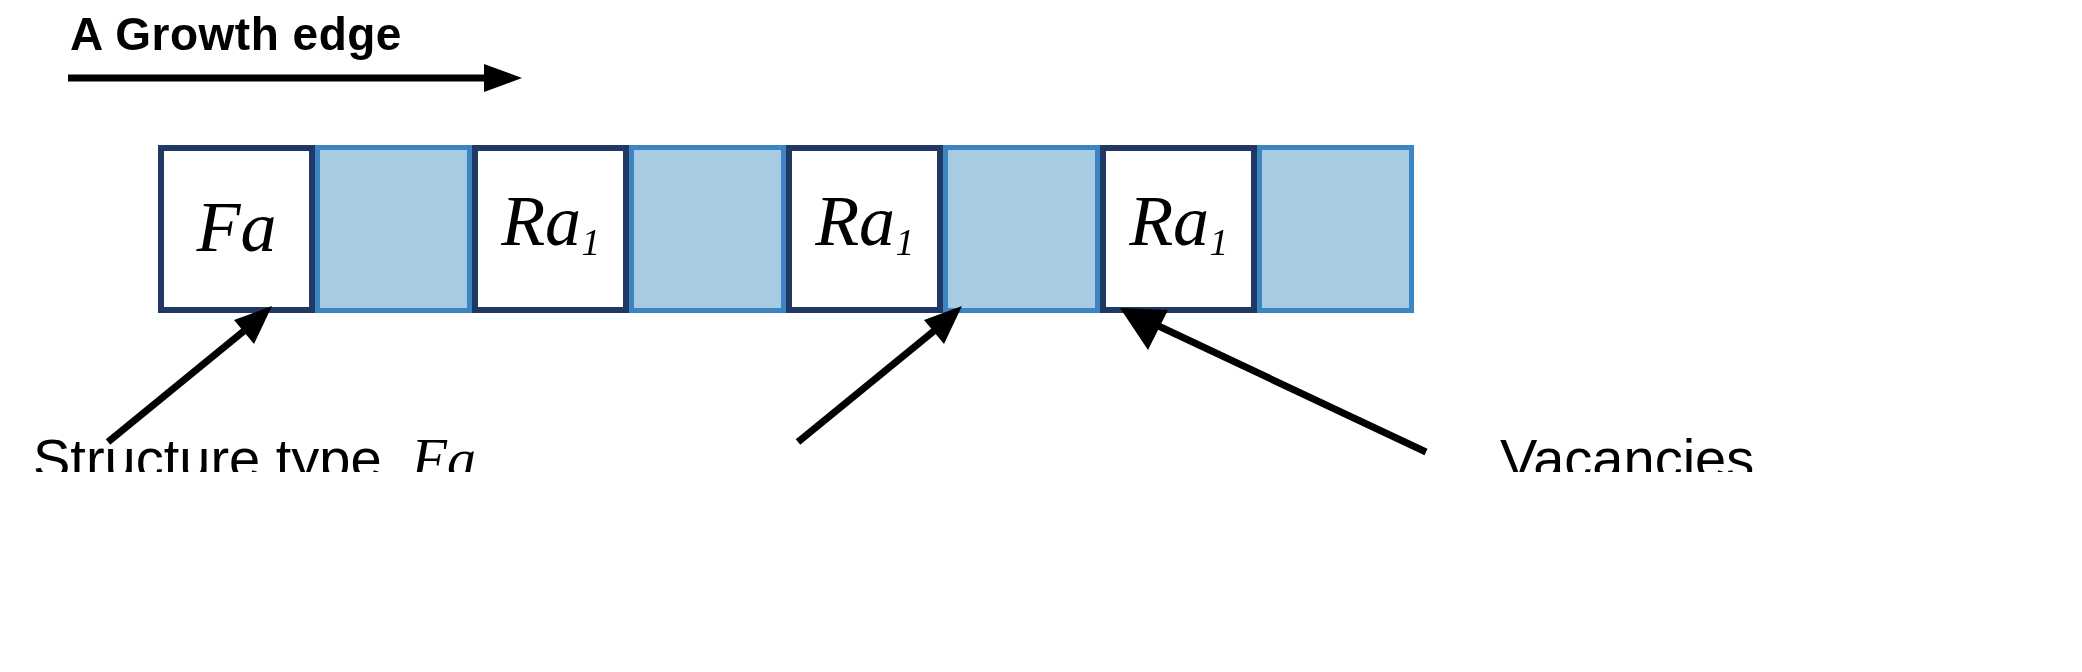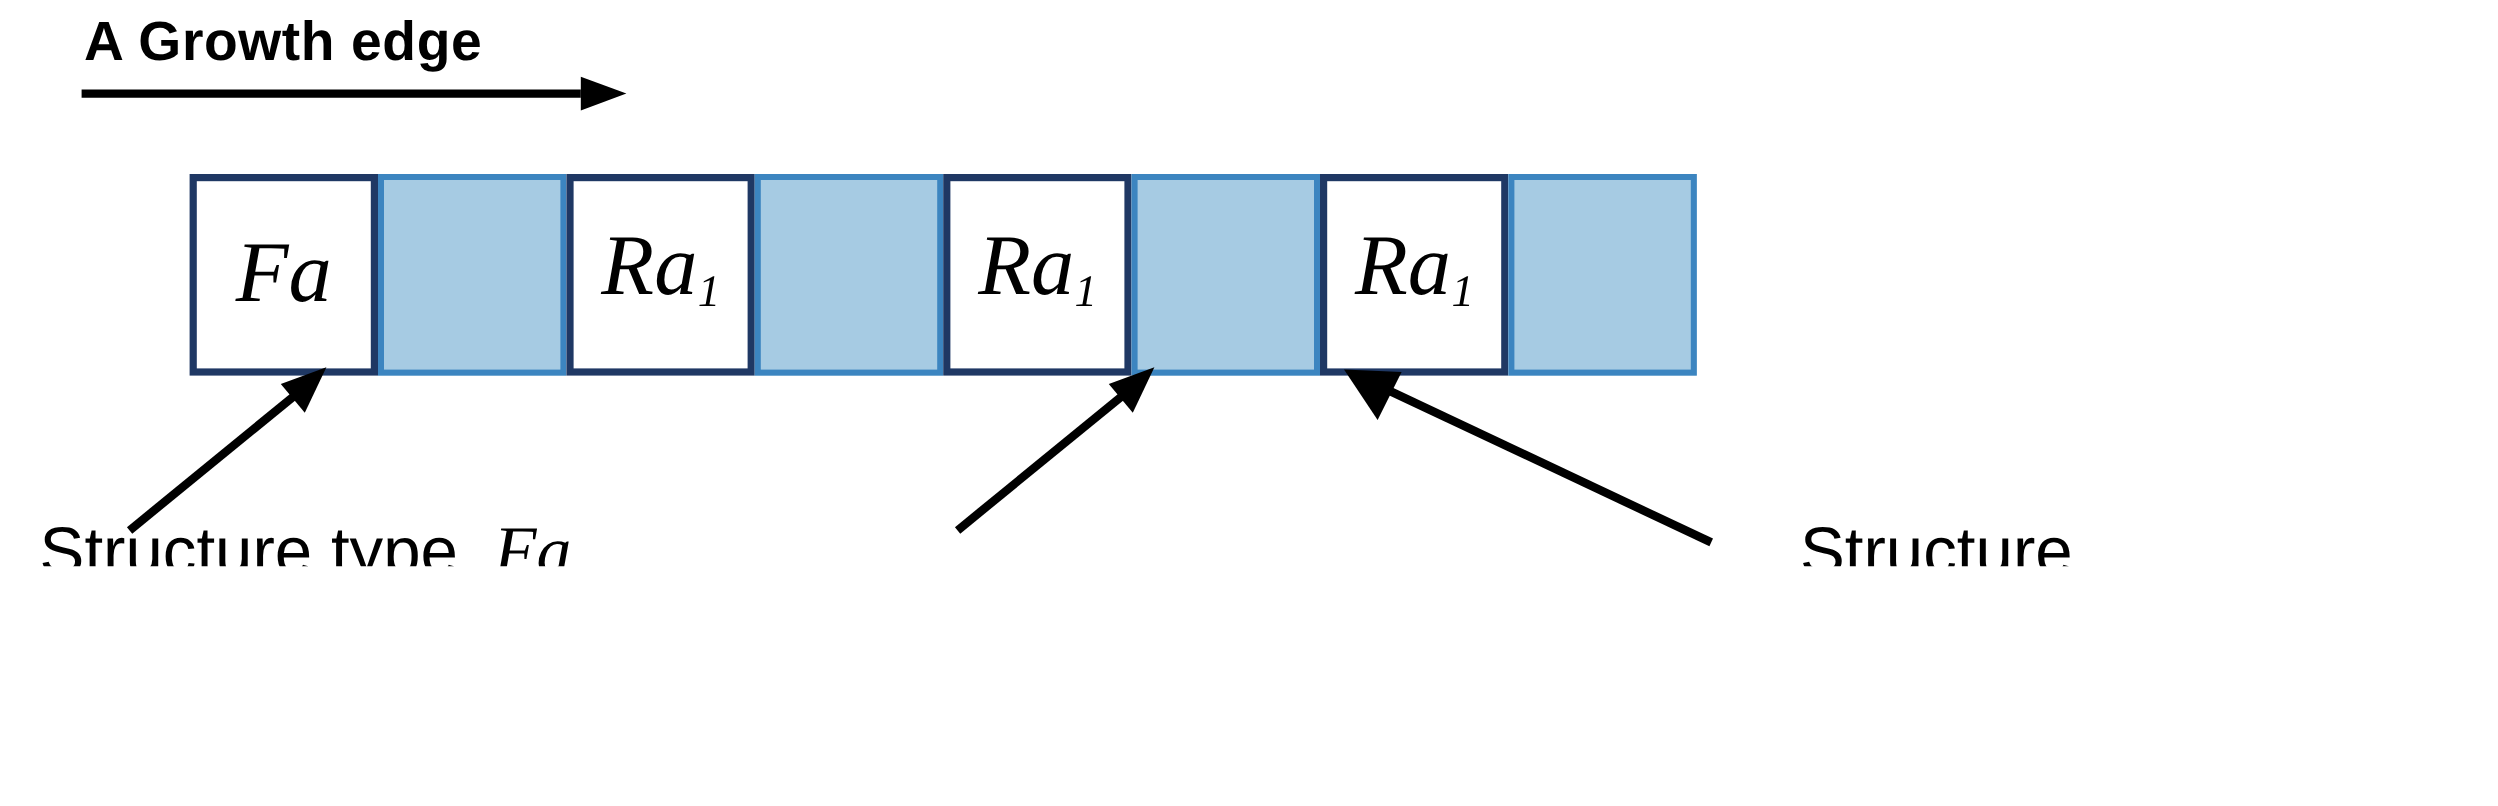--- a/index.html
+++ b/index.html
@@ -166,16 +166,16 @@
     <line x1="336" y1="172" x2="60" y2="42" stroke="#000000" stroke-width="7" stroke-linecap="butt"></line>
     <polygon points="30,28 78,30 58,70" fill="#000000"></polygon>
   </svg>
 
   <div id="caption-fa" class="caption">
     <span>Structure  type</span><span class="gap-wide"></span><span class="math"><span>Fa</span></span>
   </div>
 
 
   <div id="caption-vacancy" class="caption">
-    <span>Structure</span>
+    <span>Vacancies</span>
   </div>
 
 </div>
 
 </body></html>

